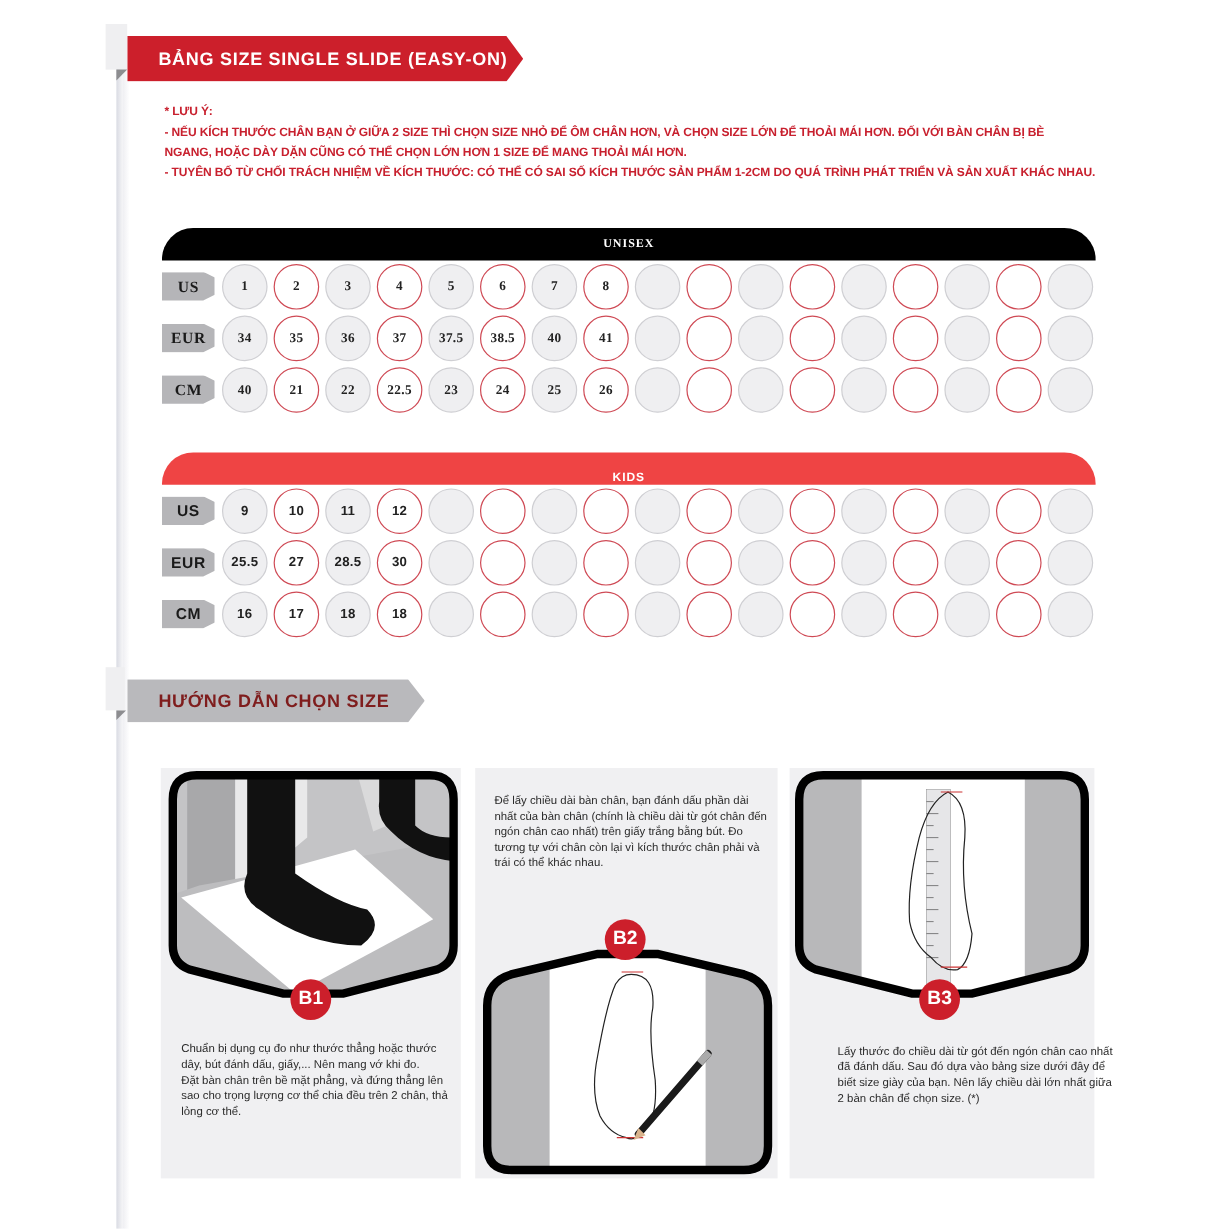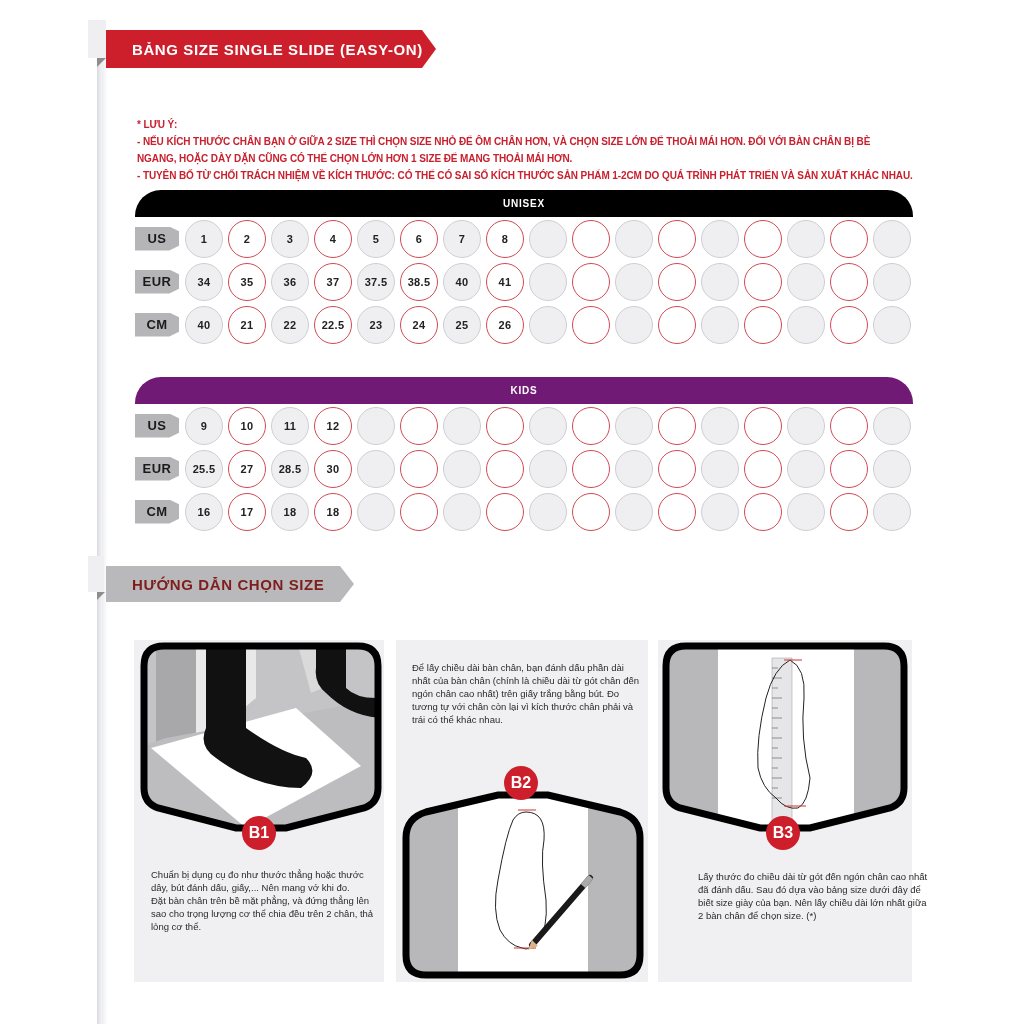--- a/index.html
+++ b/index.html
@@ -14,27 +14,27 @@
   .flag-tab { position: absolute; width: 18px; height: 38px; background: #efeff1; }
   .flag-corner { position: absolute; width: 0; height: 0; border-style: solid; }
 
   .banner { position: absolute; height: 38px; display: flex; align-items: center;
     padding-left: 26px; color: #fff; font-weight: bold; font-size: 15px; letter-spacing: 0.6px;
     clip-path: polygon(0 0, calc(100% - 14px) 0, 100% 50%, calc(100% - 14px) 100%, 0 100%); }
   .banner.red { background: #cc1f2b; }
   .banner.gray { background: #b9b9bc; color: #7f1d1d; }
 
   .notes { position: absolute; left: 137px; top: 85px; width: 790px; color: #c8202e;
-    font-weight: bold; font-size: 10px; line-height: 17px; letter-spacing: -0.1px; margin-top: 31px; }
+    font-weight: bold; font-size: 10px; line-height: 17px; letter-spacing: -0.1px; }
 
   .table-block { position: absolute; left: 135px; width: 778px; }
   .table-header { height: 27px; border-radius: 26px 26px 0 0; color: #fff; font-weight: bold;
     font-size: 10px; letter-spacing: 0.8px; display: flex; align-items: center; justify-content: center; }
   .table-header.black { background: #000000; }
-  .table-header.red { background: #701a75; }
+  .table-header.red { background: #ef4444; align-items: flex-end; }
 
   .size-row { position: relative; height: 43px; margin-top: 0; display: flex; align-items: center; }
   .row-label { width: 44px; height: 24px; background: #b5b5b8; color: #1a1a1a; font-weight: bold;
     font-size: 13px; display: flex; align-items: center; justify-content: center; letter-spacing: 0.5px;
     clip-path: polygon(0 0, 78% 0, 100% 20%, 100% 80%, 78% 100%, 0 100%); position: relative; }
   .circles { display: flex; margin-left: 6px; gap: 5px; }
   .circle { width: 38px; height: 38px; border-radius: 50%; display: flex; align-items: center;
     justify-content: center; font-weight: bold; font-size: 11px; color: #222; letter-spacing: 0.3px; }
   .circle.g { background: #efeff1; border: 1px solid #cfcfd3; }
   .circle.r { background: #ffffff; border: 1px solid #cf4a55; }
@@ -58,21 +58,21 @@
   <span>BẢNG SIZE SINGLE SLIDE (EASY-ON)</span>
 </div>
 
 <div class="notes">
   <div>* LƯU Ý:</div>
   <div>- NẾU KÍCH THƯỚC CHÂN BẠN Ở GIỮA 2 SIZE THÌ CHỌN SIZE NHỎ ĐỂ ÔM CHÂN HƠN, VÀ CHỌN SIZE LỚN ĐỂ THOẢI MÁI HƠN. ĐỐI VỚI BÀN CHÂN BỊ BÈ</div>
   <div>NGANG, HOẶC DÀY DẶN CŨNG CÓ THỂ CHỌN LỚN HƠN 1 SIZE ĐỂ MANG THOẢI MÁI HƠN.</div>
   <div>- TUYÊN BỐ TỪ CHỐI TRÁCH NHIỆM VỀ KÍCH THƯỚC: CÓ THỂ CÓ SAI SỐ KÍCH THƯỚC SẢN PHẨM 1-2CM DO QUÁ TRÌNH PHÁT TRIỂN VÀ SẢN XUẤT KHÁC NHAU.</div>
 </div>
 
-<div class="table-block" style="top:190px;">
+<div class="table-block" style="top:190px;font-family:Liberation Serif, serif;">
   <div class="table-header black">
     <span>UNISEX</span>
   </div>
   <div id="unisex-rows">
       <div class="size-row">
         <div class="row-label">US</div>
         <div class="circles">
           <div class="circle g">1</div>
           <div class="circle r">2</div>
           <div class="circle g">3</div>

